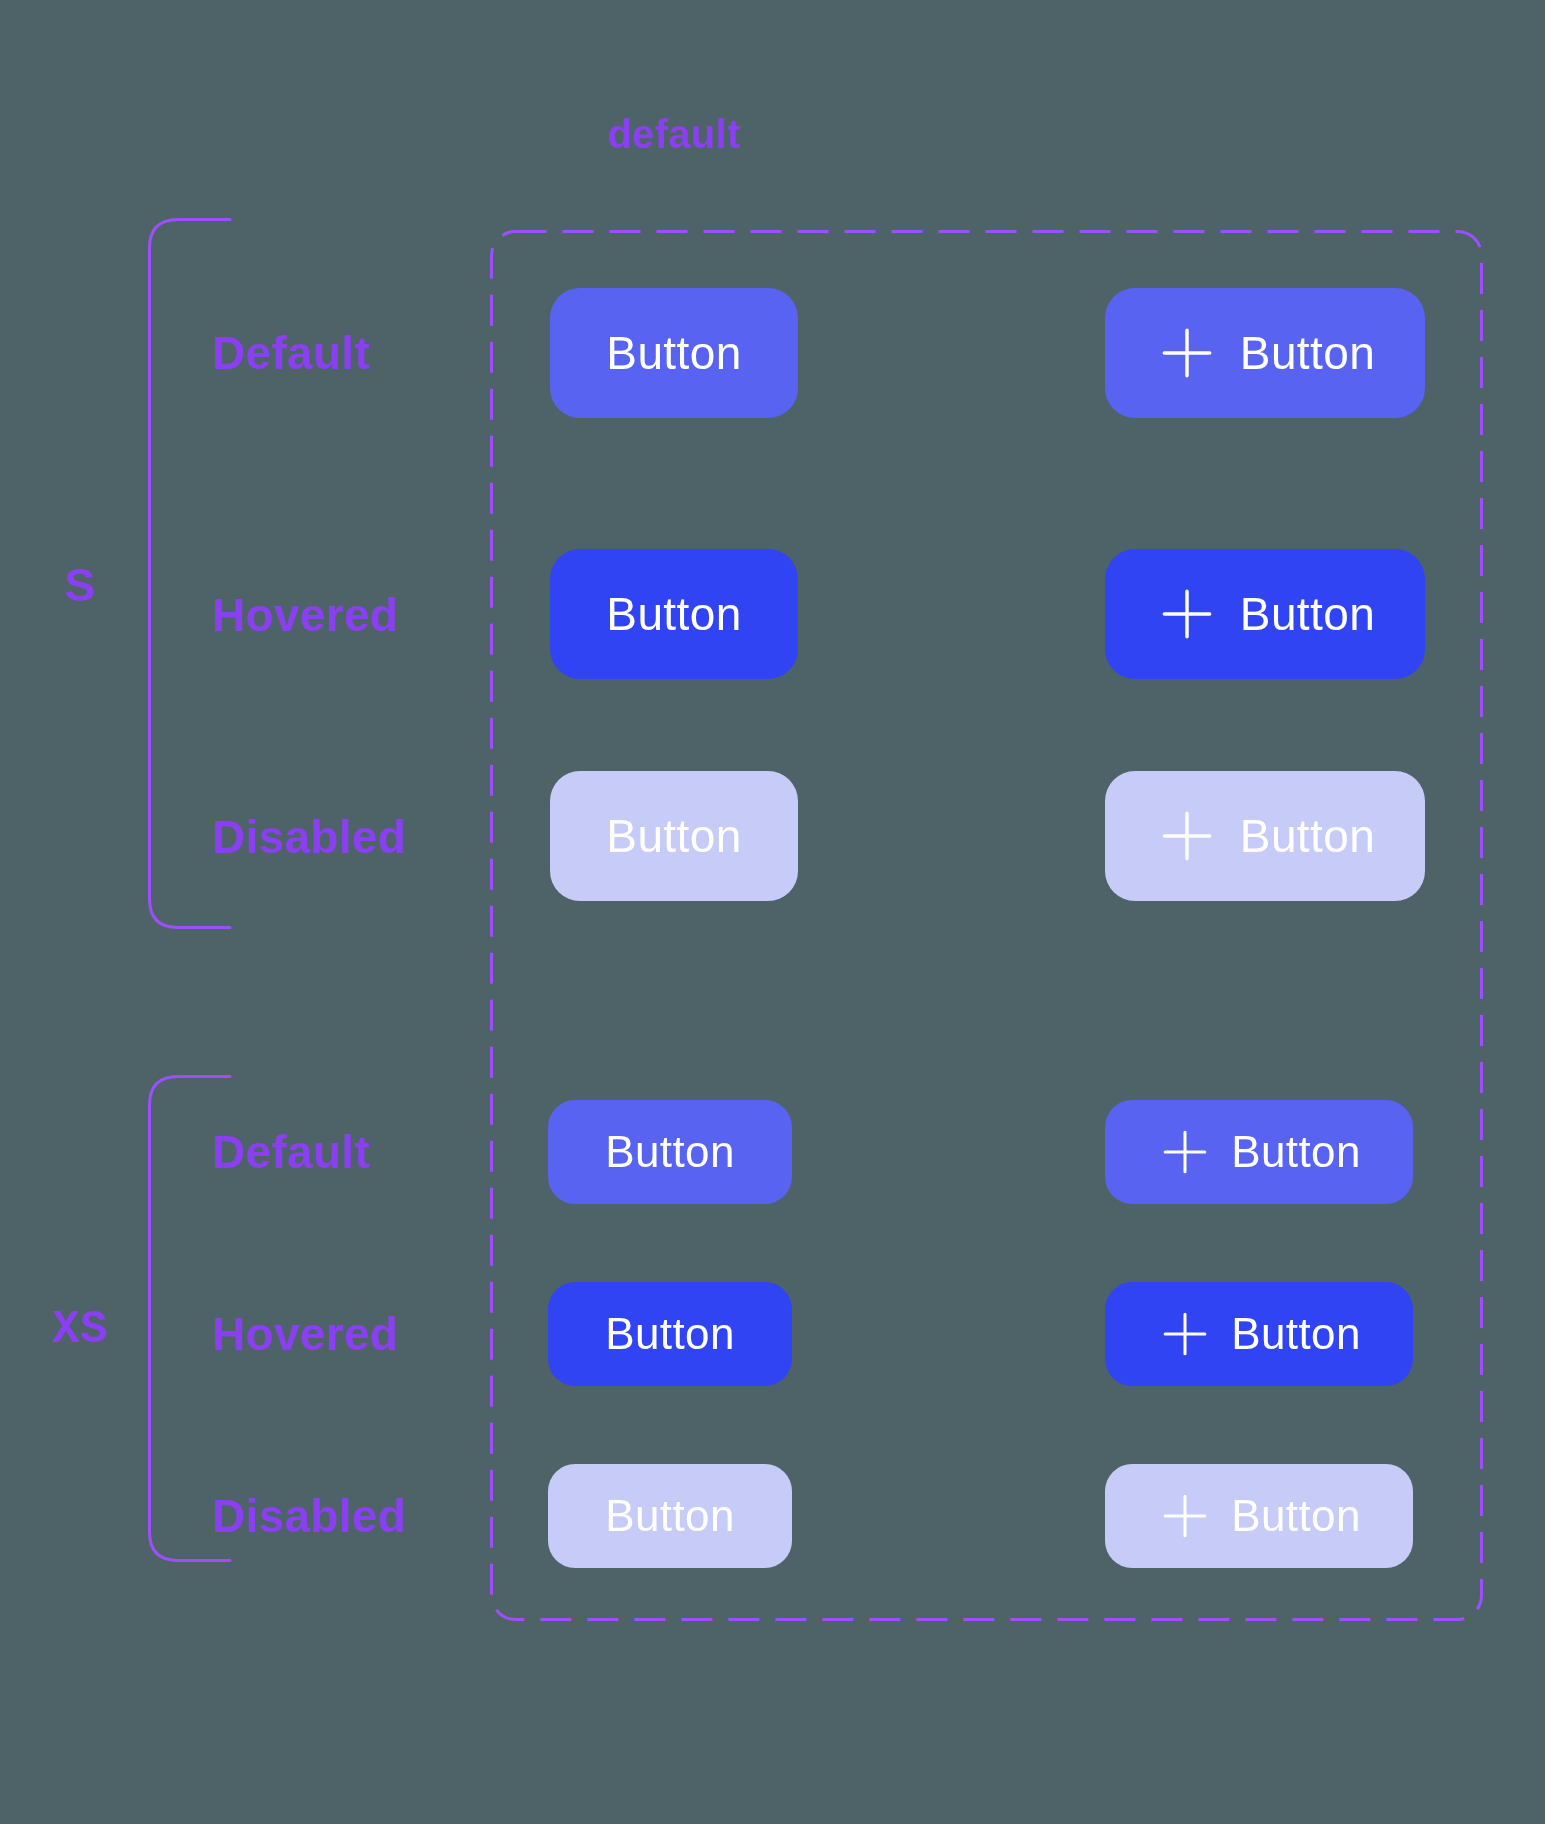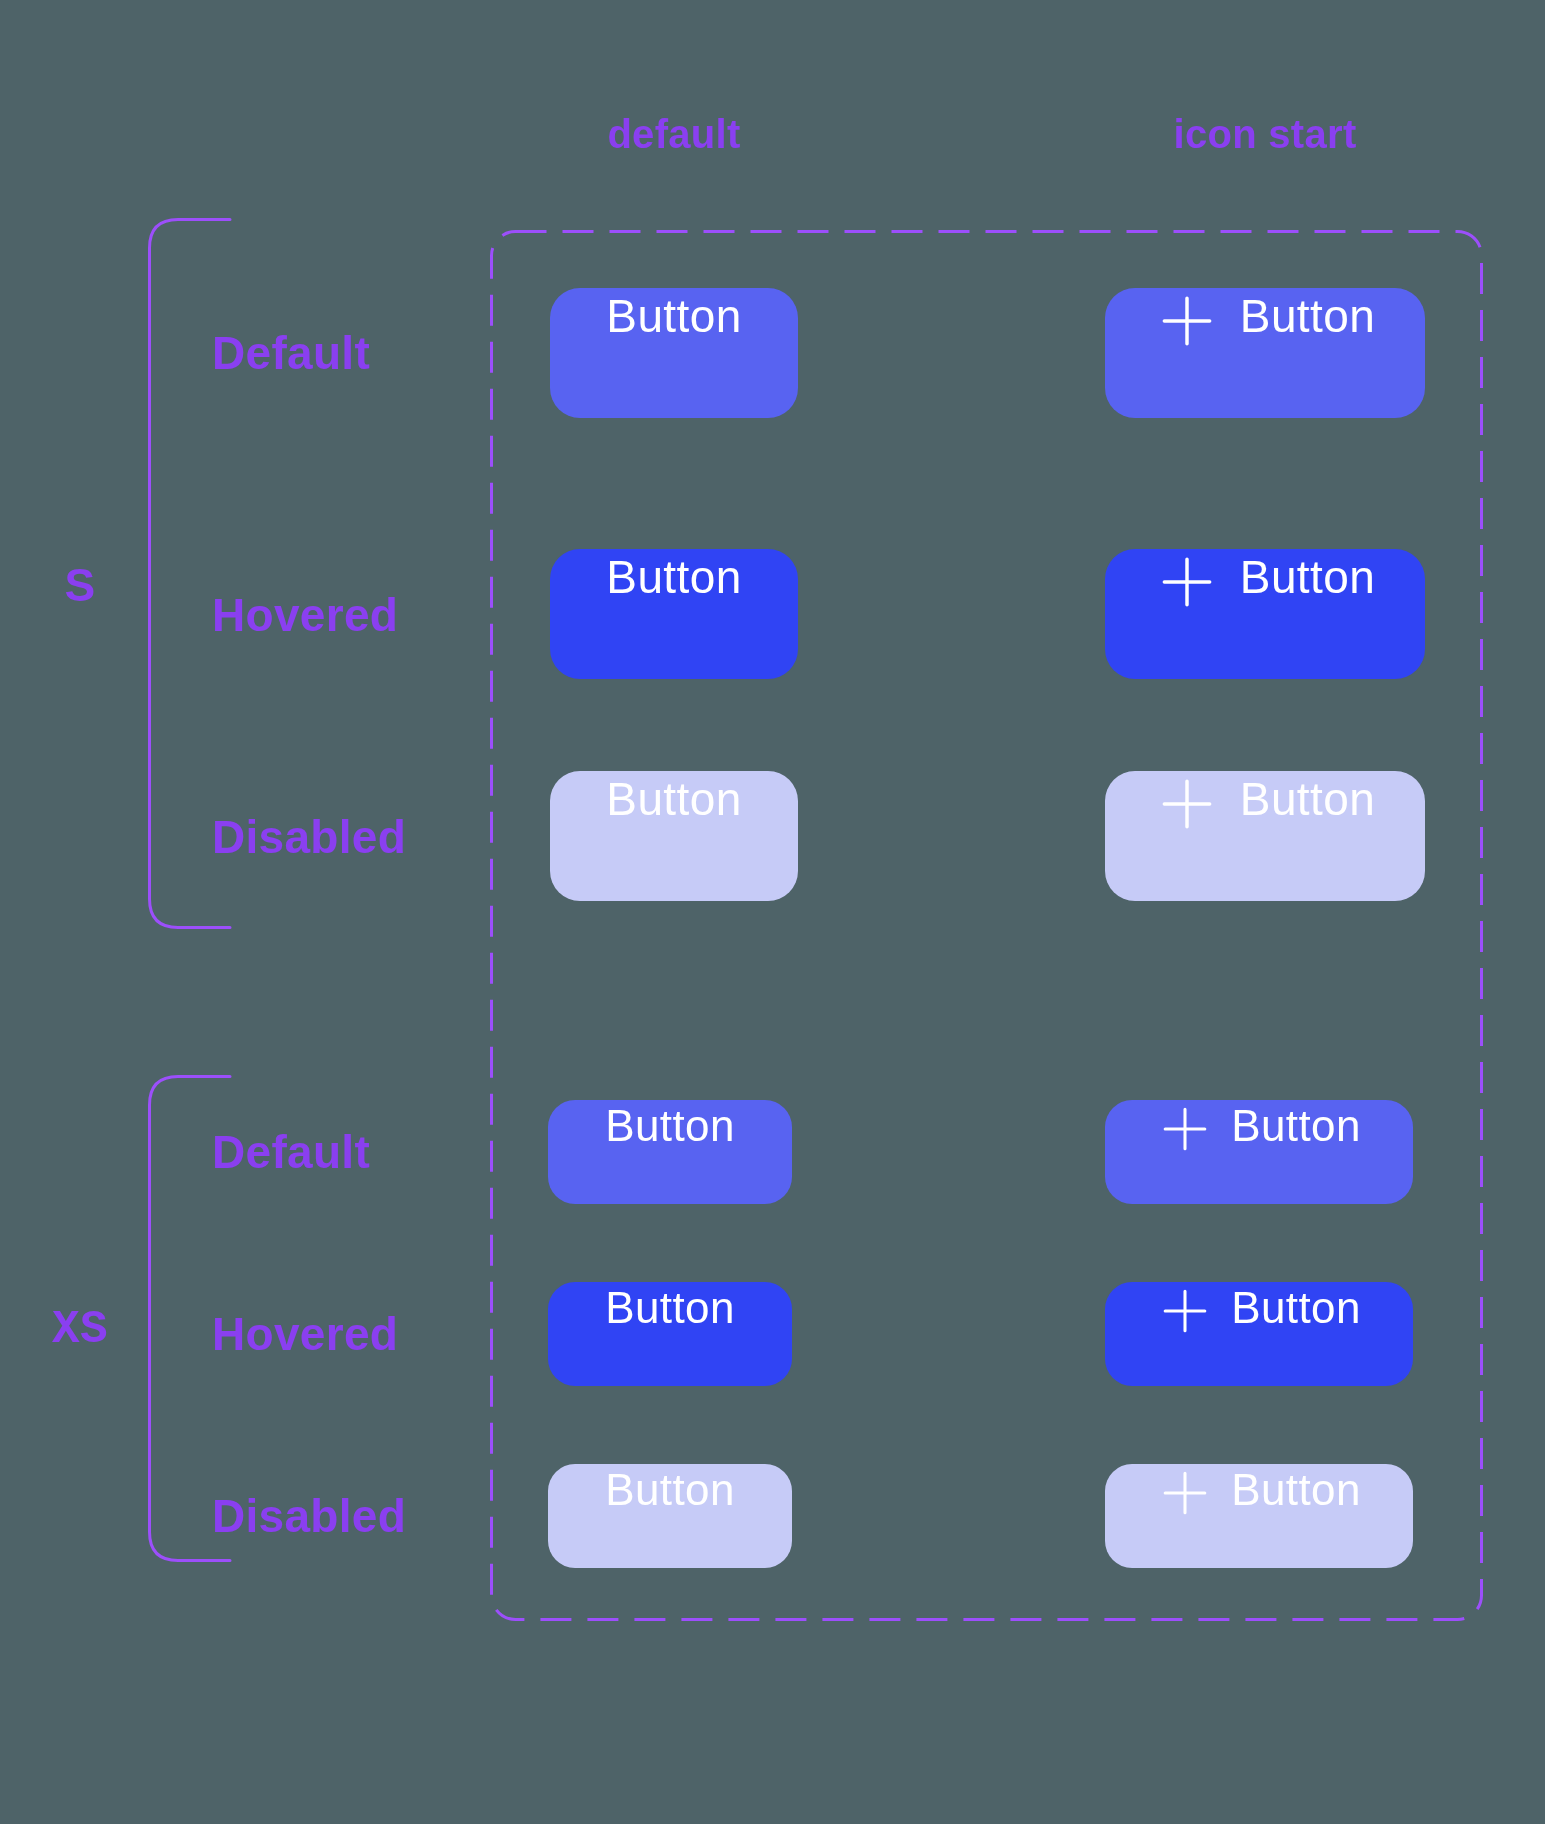--- a/index.html
+++ b/index.html
@@ -24,21 +24,21 @@
     letter-spacing:.3px;white-space:nowrap;
   }
   .size-label{
     position:absolute;left:30px;width:100px;
     color:var(--accent-text,#8A3FF0);
     font-size:46px;font-weight:600;line-height:54px;
     text-align:center;letter-spacing:.5px;
   }
   .btn{
     position:absolute;
-    display:flex;align-items:flex-start;justify-content:center;
+    display:flex;align-items:center;justify-content:center;
     color:var(--btn-text,#FFFFFF);
     border:none;cursor:pointer;
     font-family:"Liberation Sans",sans-serif;
   }
   .btn.s{border-radius:30px;gap:21px;}
   .btn.xs{border-radius:27px;gap:18px;}
   .btn.s .btn-label{font-size:46px;font-weight:500;letter-spacing:.4px;}
   .btn.xs .btn-label{font-size:44px;font-weight:500;letter-spacing:.4px;}
   .state-default{background:var(--btn-default,#5863F1);}
   .state-hovered{background:var(--btn-hovered,#3044F4);}
@@ -52,21 +52,20 @@
 
 <div class="canvas">
 
   <svg class="overlay" width="1545" height="1824" viewBox="0 0 1545 1824">
     <rect x="491.5" y="231.5" width="990" height="1388" rx="24" fill="none" style="stroke:var(--accent-border,#9C4FFB)" stroke-width="3" stroke-dasharray="31 16"></rect>
     <path d="M 230 219.5 L 178 219.5 Q 149.5 219.5 149.5 248 L 149.5 899 Q 149.5 927.5 178 927.5 L 230 927.5" fill="none" style="stroke:var(--accent-border,#9C4FFB)" stroke-width="3" stroke-linecap="round"></path>
     <path d="M 230 1076.5 L 178 1076.5 Q 149.5 1076.5 149.5 1105 L 149.5 1532 Q 149.5 1560.5 178 1560.5 L 230 1560.5" fill="none" style="stroke:var(--accent-border,#9C4FFB)" stroke-width="3" stroke-linecap="round"></path>
   </svg>
 
   <div class="col-header" style="left:490px;top:110px;width:368px;">default</div>
-  <div class="col-header" style="left:1105px;top:110px;width:320px;">icon start</div>
 
   <div class="size-label" style="top:558px;">S</div>
   <div class="size-label" style="top:1303px;font-family:Liberation Mono, monospace;">XS</div>
 
   <div class="row-label" style="top:326px;">Default</div>
   <div class="row-label" style="top:588px;">Hovered</div>
   <div class="row-label" style="top:810px;">Disabled</div>
 
   <div class="row-label" style="top:1125px;">Default</div>
   <div class="row-label" style="top:1307px;">Hovered</div>

